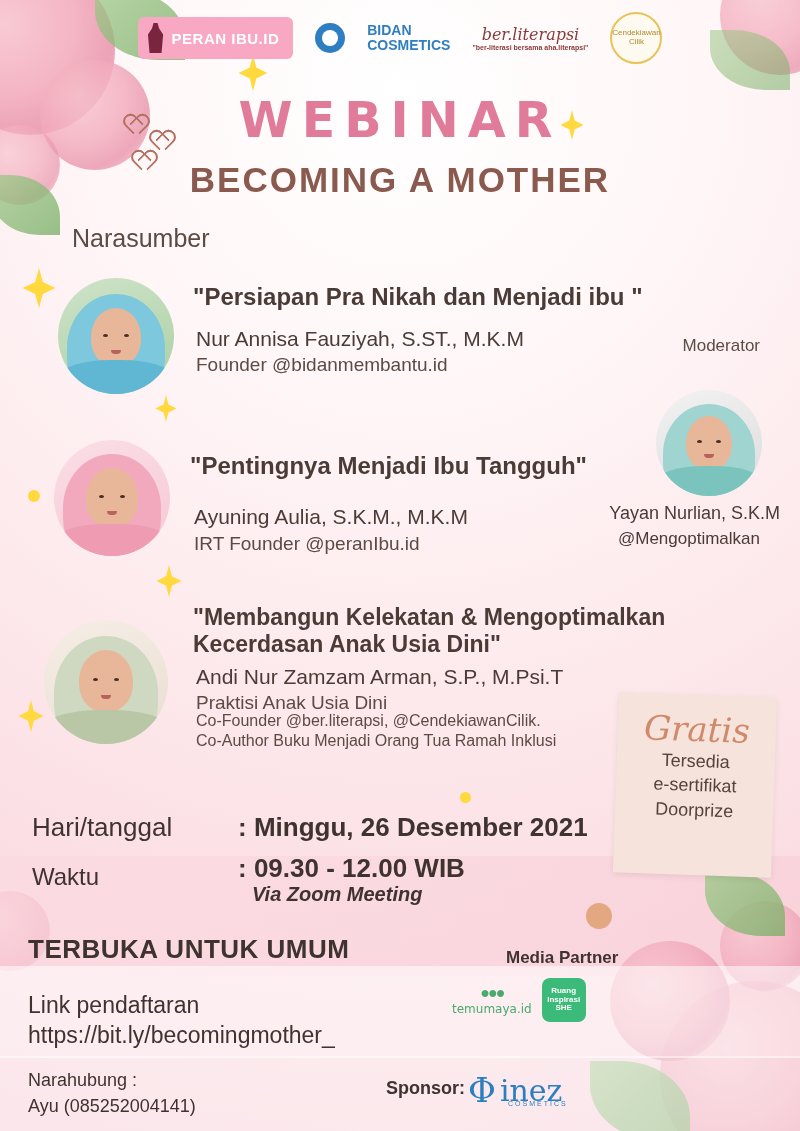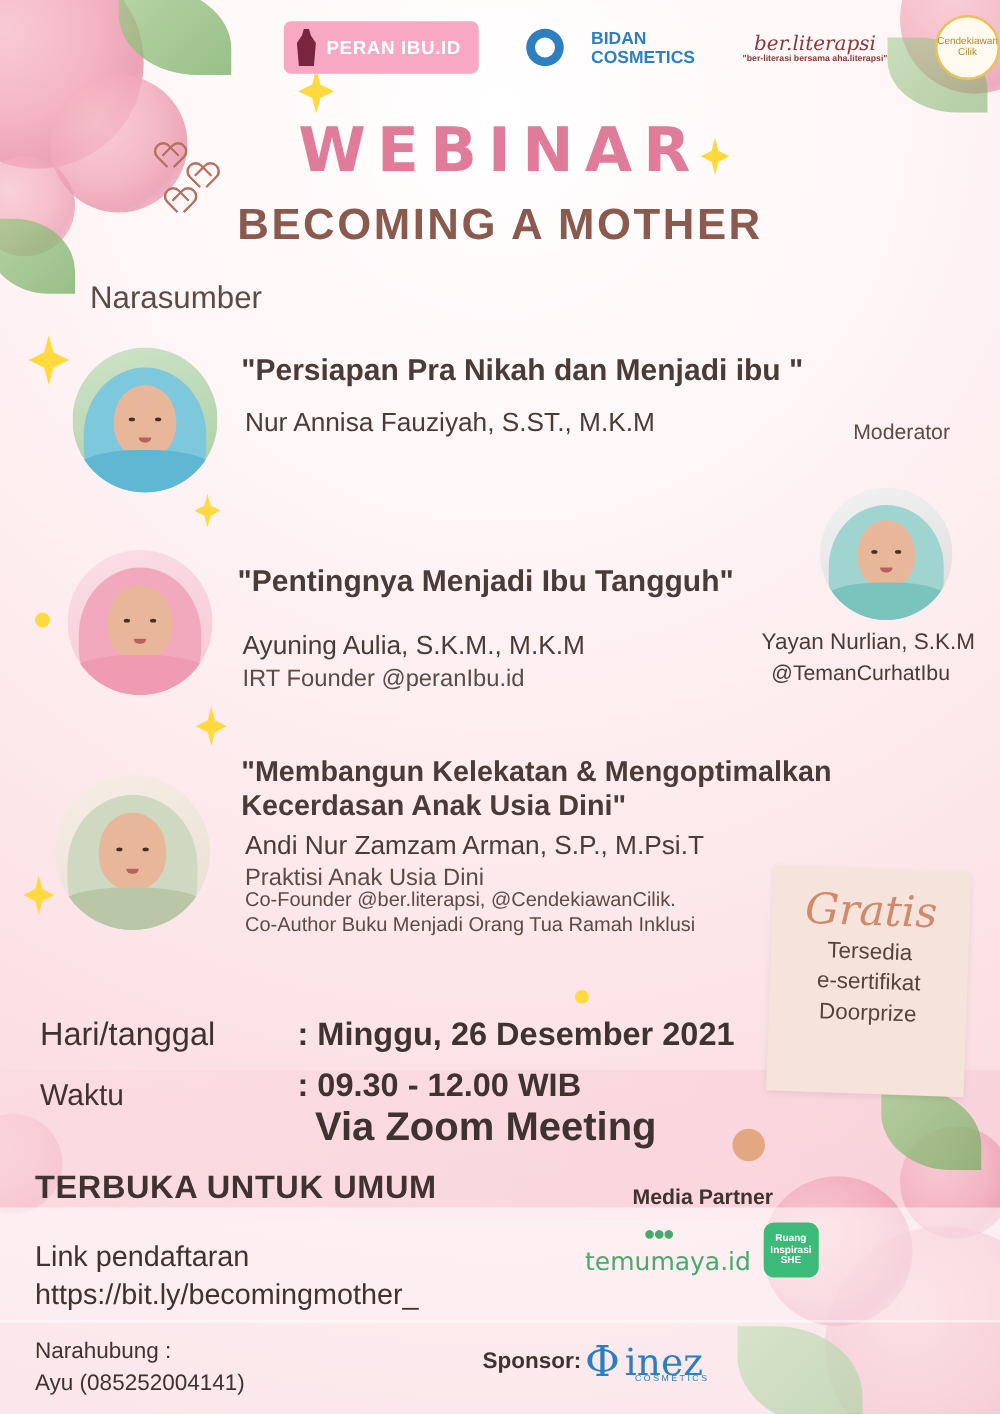--- a/index.html
+++ b/index.html
@@ -59,21 +59,21 @@
   .spark {
     position:absolute;
     background:#ffd93d;
     clip-path:polygon(50% 0%, 61% 35%, 98% 50%, 61% 65%, 50% 100%, 39% 65%, 2% 50%, 39% 35%);
   }
   .dot { position:absolute; border-radius:50%; }
 
   
   .logo-row {
     position:absolute; top:12px; left:0; right:0;
-    display:flex; justify-content:flex-end; align-items:center; gap:38px;
+    display:flex; justify-content:center; align-items:center; gap:22px;
     z-index:5;
   }
   .logo-peranibu {
     background:#f9a8c4; border-radius:6px; padding:6px 14px 6px 8px;
     display:flex; align-items:center; gap:6px;
   }
   .logo-peranibu .mom {
     width:20px; height:30px;
     background:#7a2540;
     clip-path:polygon(40% 0,60% 0,68% 18%,88% 38%,80% 100%,20% 100%,12% 38%,32% 18%);
@@ -193,35 +193,35 @@
     font-size:34px; color:#d08a6a;
   }
   .gratis-card .line { font-size:18px; color:#55433c; line-height:1.35; }
 
   
   .sched { position:absolute; z-index:4; color:#3f3330; }
   .sched-l1 { top:812px; left:32px; font-size:26px; }
   .sched-l2 { top:853px; left:32px; font-size:24px;margin-top:10px; }
   .sched-v1 { top:812px; left:238px; font-size:26px; font-weight:bold; }
   .sched-v2 { top:853px; left:238px; font-size:26px; font-weight:bold; }
-  .sched-v3 { top:883px; left:252px; font-size:32px; font-weight:bold; }
+  .sched-v3 { top:883px; left:252px; font-size:20px; font-weight:bold;font-style:italic; }
 
   .terbuka {
     position:absolute; top:934px; left:28px;
     font-size:26px; font-weight:bold; color:#3f3330;
     letter-spacing:.5px; z-index:4;
   }
   .reg1 { position:absolute; top:992px; left:28px; font-size:23px; color:#3f3330; z-index:4; }
   .reg2 { position:absolute; top:1022px; left:28px; font-size:23px; color:#3f3330; z-index:4; }
 
   .media-partner { position:absolute; top:948px; left:506px; font-size:17px; font-weight:bold; color:#3f3330; z-index:4;}
   .mp-logos { position:absolute; top:978px; left:452px; display:flex; align-items:center; gap:10px; z-index:4;}
   .mp-temu { display:flex; flex-direction:column; align-items:center; }
   .mp-temu .icn { font-size:16px; color:#4aa96c; letter-spacing:-2px;}
-  .mp-temu .nm { font-size:20px; color:#4aa96c; font-family:"DejaVu Sans", sans-serif;margin-left:16px; }
+  .mp-temu .nm { font-size:12px; color:#4aa96c; font-family:"DejaVu Sans", sans-serif; }
   .mp-ruang {
     width:44px; height:44px; border-radius:8px; background:#3cba7a;
     color:#fff; font-size:8px; font-weight:bold; line-height:1.1;
     display:flex; align-items:center; justify-content:center; text-align:center;
     padding:3px;
   }
 
   .narahubung1 { position:absolute; top:1070px; left:28px; font-size:18px; color:#3f3330; z-index:4;}
   .narahubung2 { position:absolute; top:1096px; left:28px; font-size:18px; color:#3f3330; z-index:4;}
   .sponsor-label { position:absolute; top:1078px; left:386px; font-size:18px; font-weight:bold; color:#3f3330; z-index:4;}
@@ -317,33 +317,34 @@
     <div class="hijab" style="width:98px;height:108px;top:16px;background:#7ec8dd;"></div>
     <div class="face" style="width:50px;height:58px;top:30px;">
       <div class="eye" style="left:12px;top:26px;"></div>
       <div class="eye" style="left:33px;top:26px;"></div>
       <div class="mouth" style="top:42px;"></div>
     </div>
     <div class="body" style="width:110px;height:34px;bottom:0;background:#5fb7d4;"></div>
   </div>
   <div class="s1 t1 talk-title">"Persiapan Pra Nikah dan Menjadi ibu "</div>
   <div class="s1 n1 speaker-name">Nur Annisa Fauziyah, S.ST., M.K.M</div>
+  <div class="s1 r1 speaker-role">Founder @bidanmembantu.id</div>
 
   <div class="photo" style="right:38px; top:390px; width:106px; height:106px;">
     <div class="bg" style="background:linear-gradient(160deg,#f2f2f2,#dcdcdc);"></div>
     <div class="hijab" style="width:92px;height:100px;top:14px;background:#9fd4d0;"></div>
     <div class="face" style="width:46px;height:54px;top:26px;">
       <div class="eye" style="left:11px;top:24px;"></div>
       <div class="eye" style="left:30px;top:24px;"></div>
       <div class="mouth" style="top:38px;"></div>
     </div>
     <div class="body" style="width:100px;height:30px;bottom:0;background:#7bc3bd;"></div>
   </div>
   <div class="mod-name">Yayan Nurlian, S.K.M</div>
-  <div class="mod-handle">@TemanCurhatIbu</div>
+  <div class="mod-handle">@Mengoptimalkan</div>
 
   <div class="photo" style="left:54px; top:440px; width:116px; height:116px;">
     <div class="bg" style="background:linear-gradient(160deg,#fbdfe6,#f5c7d4);"></div>
     <div class="hijab" style="width:98px;height:108px;top:14px;background:#f2a9bd;"></div>
     <div class="face" style="width:52px;height:60px;top:28px;">
       <div class="eye" style="left:13px;top:27px;"></div>
       <div class="eye" style="left:34px;top:27px;"></div>
       <div class="mouth" style="top:43px;"></div>
     </div>
     <div class="body" style="width:110px;height:32px;bottom:0;background:#ef9bb2;"></div>

